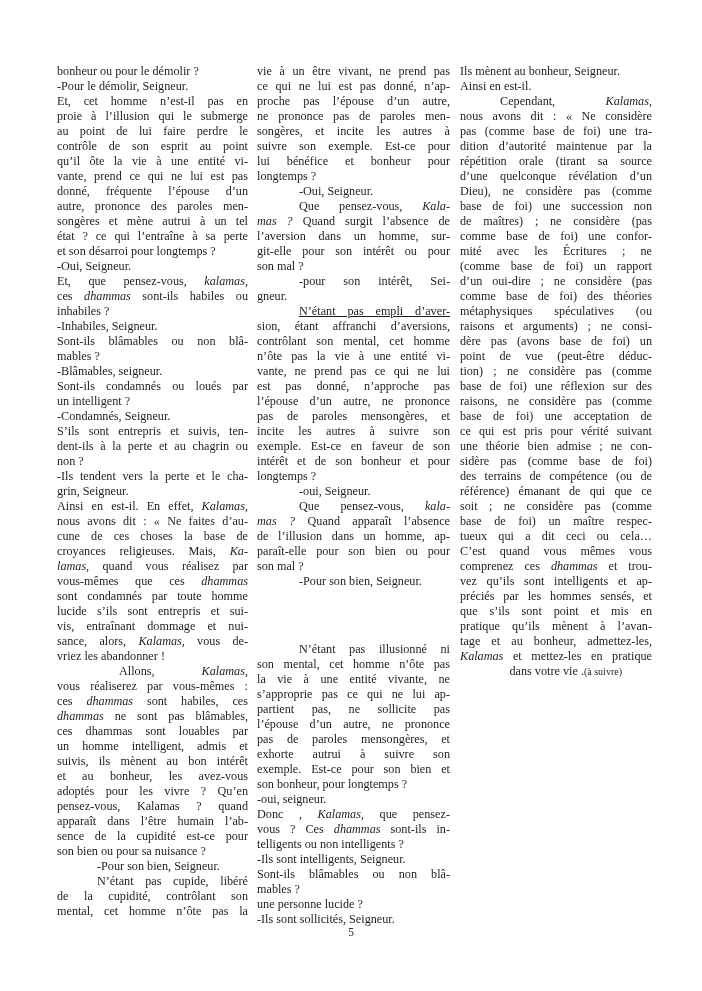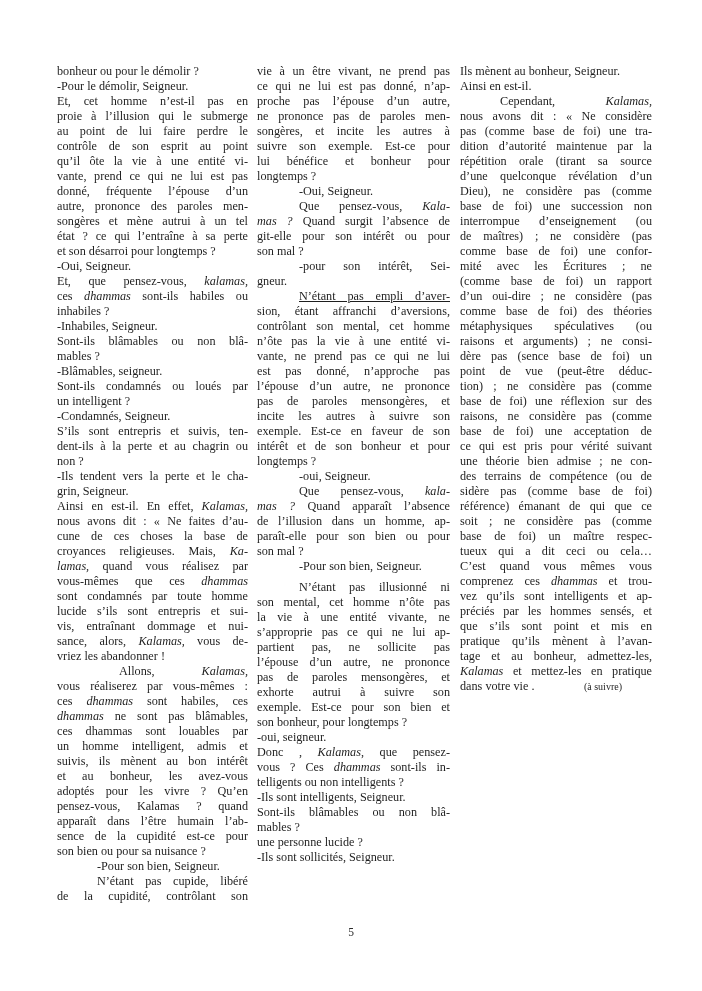--- a/index.html
+++ b/index.html
@@ -18,21 +18,21 @@
   #col3{left:460px;width:192px;}
   .line{
     height:15px;line-height:15px;
     font-size:12.2px;
     white-space:nowrap;
     overflow:hidden;
   }
   .line.just{text-align:justify;text-align-last:justify;}
   .line.blank{height:6px;}
   .line i{font-style:italic;}
-  .line.sfxline{display:flex;justify-content:space-between;align-items:baseline;}
+  .line.sfxline{display:flex;justify-content:flex-end;align-items:baseline;}
   .sfx{font-size:10px;padding-right:30px;white-space:nowrap;}
   .pagenum{
     position:absolute;top:926px;left:0;width:702px;
     text-align:center;font-size:11.5px;color:#2a2a2a;
   }
 </style>
 </head>
 <body>
 
 <div class="page">
@@ -86,33 +86,35 @@
       <div class="line just"><span>suivis, ils mènent au bon intérêt</span></div>
       <div class="line just"><span>et au bonheur, les avez-vous</span></div>
       <div class="line just"><span>adoptés pour les vivre ? Qu’en</span></div>
       <div class="line just"><span>pensez-vous, Kalamas ?  quand</span></div>
       <div class="line just"><span>apparaît dans l’être humain l’ab-</span></div>
       <div class="line just"><span>sence de la cupidité est-ce pour</span></div>
       <div class="line"><span>son bien ou pour sa nuisance ?</span></div>
       <div class="line" style="text-indent: 40px;"><span>-Pour son bien, Seigneur.</span></div>
       <div class="line just" style="text-indent: 40px;"><span>N’étant pas cupide, libéré</span></div>
       <div class="line just"><span>de la cupidité, contrôlant son</span></div>
+      <div class="line just"><span>mental, cet homme n’ôte pas la</span></div>
     </div>
   <div class="col" id="col2">
       <div class="line just"><span>vie à un être vivant, ne prend pas</span></div>
       <div class="line just"><span>ce qui ne lui est pas donné, n’ap-</span></div>
       <div class="line just"><span>proche pas l’épouse d’un autre,</span></div>
       <div class="line just"><span>ne prononce pas de paroles men-</span></div>
       <div class="line just"><span>songères, et incite les autres à</span></div>
       <div class="line just"><span>suivre son exemple. Est-ce pour</span></div>
       <div class="line just"><span>lui bénéfice et bonheur pour</span></div>
       <div class="line"><span>longtemps ?</span></div>
       <div class="line" style="text-indent: 42px;"><span>-Oui, Seigneur.</span></div>
       <div class="line just" style="text-indent: 42px;"><span>Que pensez-vous, </span><i>Kala-</i></div>
       <div class="line just"><i>mas ?</i><span> Quand surgit l’absence de</span></div>
+      <div class="line just"><span>l’aversion dans un homme, sur-</span></div>
       <div class="line just"><span>git-elle pour son intérêt ou pour</span></div>
       <div class="line"><span>son mal ?</span></div>
       <div class="line just" style="text-indent: 42px;"><span>-pour son intérêt, Sei-</span></div>
       <div class="line"><span>gneur.</span></div>
       <div class="line just" style="text-indent: 42px; text-decoration: underline;"><span>N’étant pas empli d’aver-</span></div>
       <div class="line just"><span>sion, étant affranchi d’aversions,</span></div>
       <div class="line just"><span>contrôlant son mental, cet homme</span></div>
       <div class="line just"><span>n’ôte pas la vie à une entité vi-</span></div>
       <div class="line just"><span>vante, ne prend pas ce qui ne lui</span></div>
       <div class="line just"><span>est pas donné, n’approche pas</span></div>
@@ -123,21 +125,21 @@
       <div class="line just"><span>intérêt et de son bonheur et pour</span></div>
       <div class="line"><span>longtemps ?</span></div>
       <div class="line" style="text-indent: 42px;"><span>-oui, Seigneur.</span></div>
       <div class="line just" style="text-indent: 42px;"><span>Que pensez-vous, </span><i>kala-</i></div>
       <div class="line just"><i>mas ?</i><span> Quand apparaît l’absence</span></div>
       <div class="line just"><span>de l’illusion dans un homme, ap-</span></div>
       <div class="line just"><span>paraît-elle pour son bien ou pour</span></div>
       <div class="line"><span>son mal ?</span></div>
       <div class="line" style="text-indent: 42px;"><span>-Pour son bien, Seigneur.</span></div>
       <div class="line blank"></div>
-      <div class="line just" style="text-indent: 42px;"><span>N’étant pas illusionné ni</span></div>
+      <div class="line just" style="text-indent: 42px; margin-top: 47px;"><span>N’étant pas illusionné ni</span></div>
       <div class="line just"><span>son mental, cet homme n’ôte pas</span></div>
       <div class="line just"><span>la vie à une entité vivante, ne</span></div>
       <div class="line just"><span>s’approprie pas ce qui ne lui ap-</span></div>
       <div class="line just"><span>partient pas, ne sollicite pas</span></div>
       <div class="line just"><span>l’épouse d’un autre, ne prononce</span></div>
       <div class="line just"><span>pas de paroles mensongères, et</span></div>
       <div class="line just"><span>exhorte autrui à suivre son</span></div>
       <div class="line just"><span>exemple. Est-ce pour son bien et</span></div>
       <div class="line"><span>son bonheur, pour longtemps ?</span></div>
       <div class="line"><span>-oui, seigneur.</span></div>
@@ -154,39 +156,38 @@
       <div class="line"><span>Ils mènent au bonheur, Seigneur.</span></div>
       <div class="line"><span>Ainsi en est-il.</span></div>
       <div class="line just" style="text-indent: 40px;"><span>Cependant, </span><i>Kalamas,</i></div>
       <div class="line just"><span>nous avons dit : « Ne considère</span></div>
       <div class="line just"><span>pas (comme base de foi) une tra-</span></div>
       <div class="line just"><span>dition d’autorité maintenue par la</span></div>
       <div class="line just"><span>répétition orale (tirant sa source</span></div>
       <div class="line just"><span>d’une quelconque révélation d’un</span></div>
       <div class="line just"><span>Dieu), ne considère pas (comme</span></div>
       <div class="line just"><span>base de foi) une succession non</span></div>
-      <div class="line just"><span>interrompue d’enseignement (ou</span></div>
       <div class="line just"><span>de maîtres) ; ne considère (pas</span></div>
       <div class="line just"><span>comme base de foi) une confor-</span></div>
       <div class="line just"><span>mité avec les Écritures ; ne</span></div>
       <div class="line just"><span>(comme base de foi) un rapport</span></div>
       <div class="line just"><span>d’un oui-dire ; ne considère (pas</span></div>
       <div class="line just"><span>comme base de foi) des théories</span></div>
       <div class="line just"><span>métaphysiques spéculatives (ou</span></div>
       <div class="line just"><span>raisons et arguments) ; ne consi-</span></div>
-      <div class="line just"><span>dère pas (sence base de foi) un</span></div>
+      <div class="line just"><span>dère pas (avons base de foi) un</span></div>
       <div class="line just"><span>point de vue (peut-être déduc-</span></div>
       <div class="line just"><span>tion) ; ne considère pas (comme</span></div>
       <div class="line just"><span>base de foi) une réflexion sur des</span></div>
       <div class="line just"><span>raisons, ne considère pas (comme</span></div>
       <div class="line just"><span>base de foi)  une acceptation de</span></div>
       <div class="line just"><span>ce qui est pris pour vérité suivant</span></div>
       <div class="line just"><span>une théorie bien admise ; ne con-</span></div>
+      <div class="line just"><span>sidère pas (comme base de foi)</span></div>
       <div class="line just"><span>des terrains de compétence (ou de</span></div>
-      <div class="line just"><span>sidère pas (comme base de foi)</span></div>
       <div class="line just"><span>référence) émanant de qui que ce</span></div>
       <div class="line just"><span>soit ; ne considère pas (comme</span></div>
       <div class="line just"><span>base de foi) un maître respec-</span></div>
       <div class="line just"><span>tueux qui a dit ceci ou cela…</span></div>
       <div class="line just"><span>C’est quand vous mêmes vous</span></div>
       <div class="line just"><span>comprenez ces </span><i>dhammas</i><span> et trou-</span></div>
       <div class="line just"><span>vez qu’ils sont intelligents et ap-</span></div>
       <div class="line just"><span>préciés par les hommes sensés, et</span></div>
       <div class="line just"><span>que s’ils sont point et mis en</span></div>
       <div class="line just"><span>pratique qu’ils mènent à l’avan-</span></div>

